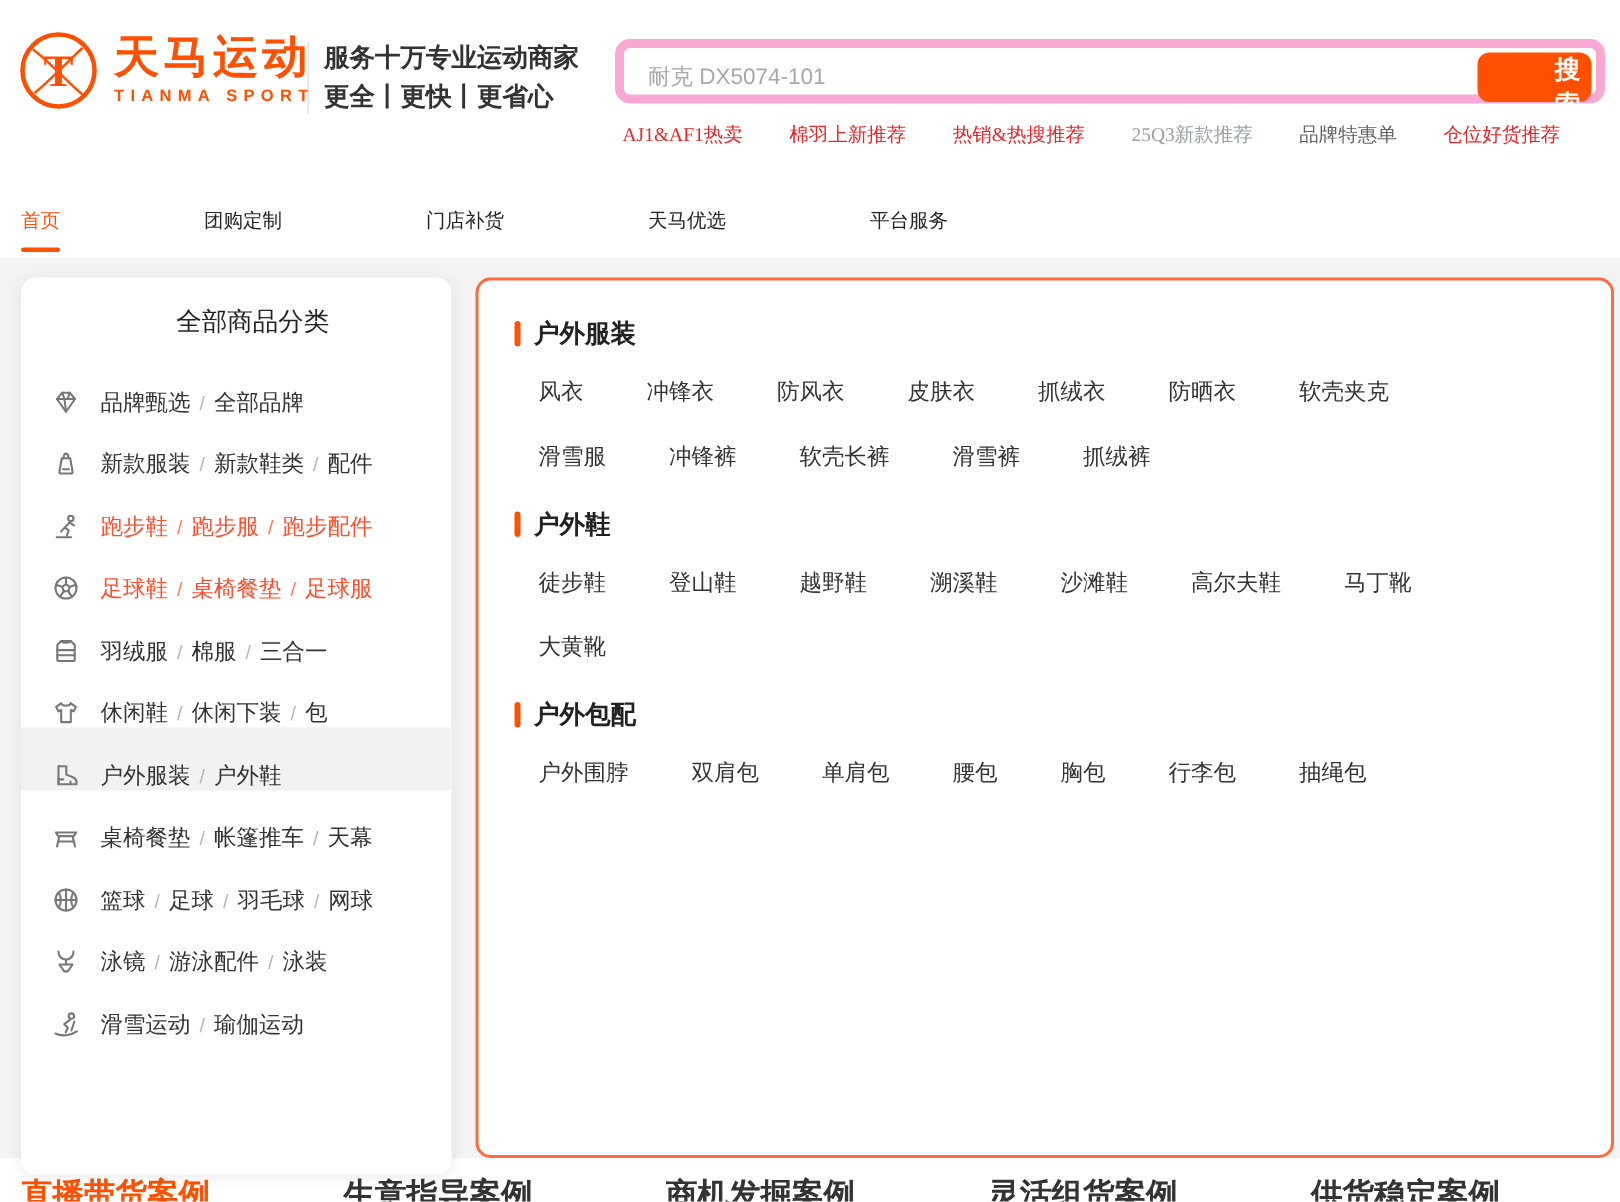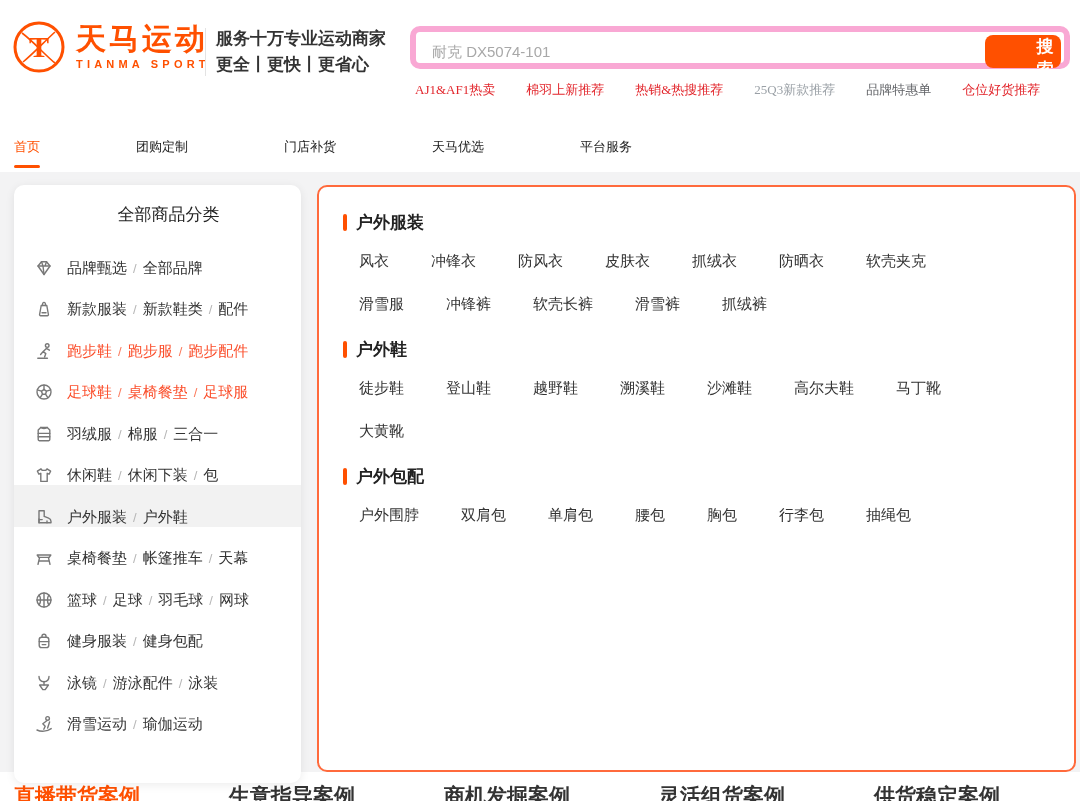--- a/index.html
+++ b/index.html
@@ -172,27 +172,20 @@
       </div>
       <div class="cat-row">
         <svg class="cat-icon" viewBox="0 0 20 20">
           <circle cx="10" cy="10" r="7" fill="none" stroke="#787878" stroke-width="1.4" stroke-linecap="round" stroke-linejoin="round"></circle>
           <path d="M3 10 H17 M10 3 V17 M5.2 5.2 C7 7.8 7 12.2 5.2 14.8 M14.8 5.2 C13 7.8 13 12.2 14.8 14.8" fill="none" stroke="#787878" stroke-width="1.4" stroke-linecap="round" stroke-linejoin="round"></path>
         </svg>
         <span><span class="cat-seg">篮球</span><span class="cat-sep">/</span><span class="cat-seg">足球</span><span class="cat-sep">/</span><span class="cat-seg">羽毛球</span><span class="cat-sep">/</span><span class="cat-seg">网球</span></span>
       </div>
       <div class="cat-row">
         <svg class="cat-icon" viewBox="0 0 20 20">
-          <rect x="5.2" y="6.2" width="9.6" height="10.4" rx="2.4" fill="none" stroke="#787878" stroke-width="1.4" stroke-linecap="round" stroke-linejoin="round"></rect>
-          <path d="M8 6.2 V5.2 A2 2 0 0 1 12 5.2 V6.2 M5.2 10.6 H14.8 M8.2 13.6 H11.8" fill="none" stroke="#787878" stroke-width="1.4" stroke-linecap="round" stroke-linejoin="round"></path>
-        </svg>
-        <span><span class="cat-seg">健身服装</span><span class="cat-sep">/</span><span class="cat-seg">健身包配</span></span>
-      </div>
-      <div class="cat-row">
-        <svg class="cat-icon" viewBox="0 0 20 20">
           <path d="M5 3.4 C5 7 6.8 8.4 10 8.8 C13.2 8.4 15 7 15 3.4" fill="none" stroke="#787878" stroke-width="1.4" stroke-linecap="round" stroke-linejoin="round"></path>
           <path d="M5.6 12 H14.4 L11.2 16.6 H8.8 Z" fill="none" stroke="#787878" stroke-width="1.4" stroke-linecap="round" stroke-linejoin="round"></path>
           <path d="M10 8.8 V12" fill="none" stroke="#787878" stroke-width="1.4" stroke-linecap="round" stroke-linejoin="round"></path>
         </svg>
         <span><span class="cat-seg">泳镜</span><span class="cat-sep">/</span><span class="cat-seg">游泳配件</span><span class="cat-sep">/</span><span class="cat-seg">泳装</span></span>
       </div>
       <div class="cat-row">
         <svg class="cat-icon" viewBox="0 0 20 20">
           <circle cx="13.6" cy="4.4" r="1.8" fill="none" stroke="#787878" stroke-width="1.4" stroke-linecap="round" stroke-linejoin="round"></circle>
           <path d="M12.8 6.8 L8.8 9.8 L11.2 12.2 L9.8 15.2 M15.6 8 L13.6 14" fill="none" stroke="#787878" stroke-width="1.4" stroke-linecap="round" stroke-linejoin="round"></path>

